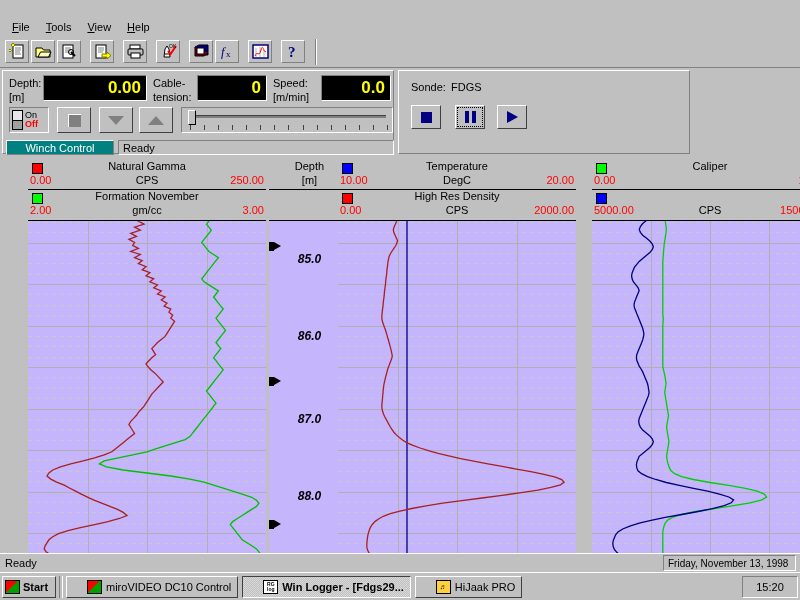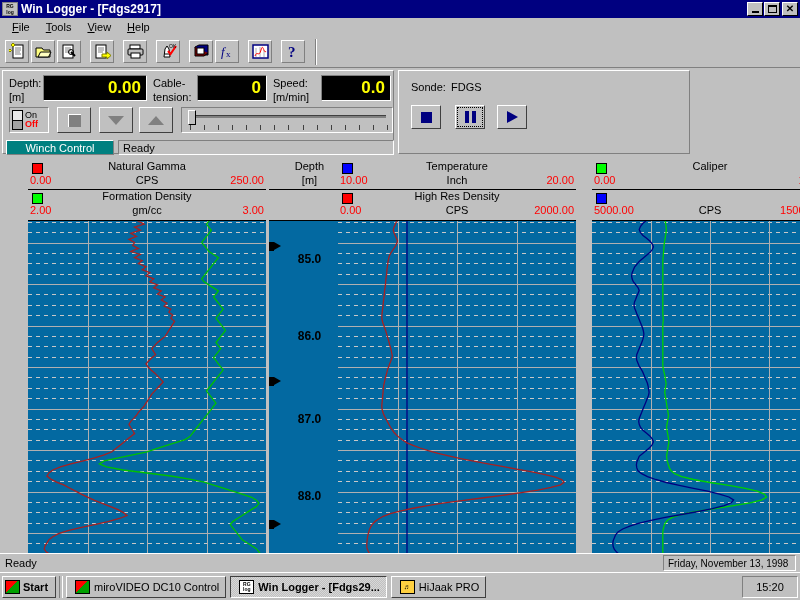--- a/index.html
+++ b/index.html
@@ -227,21 +227,21 @@
   .swatch { position: absolute; left: 4px; top: 3px; width: 11px; height: 11px;
     border: 1px solid #000000; }
   .hname { position: absolute; left: 0; right: 0; top: 0px; text-align: center;
     font-size: 11px; color: #000; }
   .hunit { position: absolute; left: 0; right: 0; top: 14px; text-align: center;
     font-size: 11px; color: #000; }
   .hmin { position: absolute; left: 2px; top: 14px; font-size: 11px; color: #ff0000; }
   .hmax { position: absolute; right: 2px; top: 14px; font-size: 11px; color: #ff0000; }
 
   .plot { position: absolute; left: 0; top: 61px; width: 100%; height: 372px;
-    background: #0369a1; overflow: hidden; }
+    background: #c4b5fd; overflow: hidden; font-style: italic; }
 
   .vline { position: absolute; top: 0; bottom: 0; width: 1px; background: #b0b0b0; }
   .hline { position: absolute; left: 0; right: 0; height: 1px; background: #b0b0b0; }
   .hdash { position: absolute; left: 0; right: 0; height: 1px;
     background: repeating-linear-gradient(to right,#c8c8c8 0 4px, transparent 4px 8px); }
 
   
   .depthcol { position: absolute; top: 0; left: 241px; width: 81px; height: 393px;
     background: #ffffff; }
   .depthcol .thead { background: #c0c0c0; }
@@ -285,21 +285,21 @@
     border-right: 1px solid #404040; border-bottom: 1px solid #404040;
     display: flex; align-items: center; padding: 0 5px 0 2px;
     font-weight: bold; font-size: 11px; gap: 3px;
   }
   .tb-sep { width: 4px; height: 22px;
     border-left: 1px solid #808080; border-right: 1px solid #ffffff; margin: 0 3px; }
   .taskitem {
     height: 22px; background: #c0c0c0; margin-right: 4px;
     border-top: 1px solid #ffffff; border-left: 1px solid #ffffff;
     border-right: 1px solid #404040; border-bottom: 1px solid #404040;
-    display: flex; align-items: center; padding: 0 6px 0 8px;
+    display: flex; align-items: center; padding: 0 6px 0 20px;
     font-size: 11px; gap: 4px; white-space: nowrap;
   }
   .taskitem.active {
     border-top: 1px solid #404040; border-left: 1px solid #404040;
     border-right: 1px solid #ffffff; border-bottom: 1px solid #ffffff;
     font-weight: bold;
     background: repeating-conic-gradient(#c0c0c0 0% 25%, #d8d8d8 0% 50%) 0 0/2px 2px;
   }
   .tray {
     margin-left: auto; height: 22px; width: 56px;
@@ -318,38 +318,20 @@
   .mini-ico.hj { background: #ffd040; color: #000; font-size: 7px; }
   .mini-ico.flag {
     background: linear-gradient(135deg,#ff0000 0 45%,#00a000 45% 100%);
   }
 </style>
 </head>
 <body>
 
 <div id="app">
 
-  <div class="titlebar">
-    <div class="title-icon">
-      <span>RG</span>
-        <span>log</span>
-    </div>
-    <div class="title-text">Win Logger - [Fdgs2917]</div>
-    <div class="title-btns">
-      <div class="tbtn">
-          <div class="gl-min"></div>
-        </div>
-      <div class="tbtn">
-          <div class="gl-rest"></div>
-        </div>
-      <div class="tbtn close">
-          <div class="gl-close">✕</div>
-        </div>
-    </div>
-  </div>
 
   <div class="menubar">
     <div class="menuitem"><u>F</u><span>ile</span></div>
     <div class="menuitem"><u>T</u>ools</div>
     <div class="menuitem"><u>V</u>iew</div>
     <div class="menuitem"><u>H</u>elp</div>
   </div>
 
   <div class="toolbar">
     <div class="tbutton">
@@ -525,21 +507,21 @@
       <div class="thead">
         <div class="hrow">
           <div class="swatch" style="background:#ff0000;"></div>
           <div class="hname">Natural Gamma</div>
           <div class="hunit">CPS</div>
           <div class="hmin">0.00</div>
           <div class="hmax">250.00</div>
         </div>
         <div class="hrow">
           <div class="swatch" style="background:#00ff00;"></div>
-          <div class="hname">Formation Density</div>
+          <div class="hname">Formation November</div>
           <div class="hunit">gm/cc</div>
           <div class="hmin">2.00</div>
           <div class="hmax">3.00</div>
         </div>
       </div>
       <div class="plot">
           <div class="hdash" style="top: 1px;"></div>
           <div class="hdash" style="top: 11px;"></div>
           <div class="hdash" style="top: 22px;"></div>
           <div class="hdash" style="top: 32px;"></div>
@@ -615,21 +597,21 @@
             <div class="tri"></div>
           </div>
         </div>
     </div>
 
     <div class="track" id="track2" style="left:310px;width:238px;">
       <div class="thead">
         <div class="hrow">
           <div class="swatch" style="background:#0000ff;"></div>
           <div class="hname">Temperature</div>
-          <div class="hunit">Inch</div>
+          <div class="hunit">DegC</div>
           <div class="hmin">10.00</div>
           <div class="hmax">20.00</div>
         </div>
         <div class="hrow">
           <div class="swatch" style="background:#ff0000;"></div>
           <div class="hname">High Res Density</div>
           <div class="hunit">CPS</div>
           <div class="hmin">0.00</div>
           <div class="hmax">2000.00</div>
         </div>

